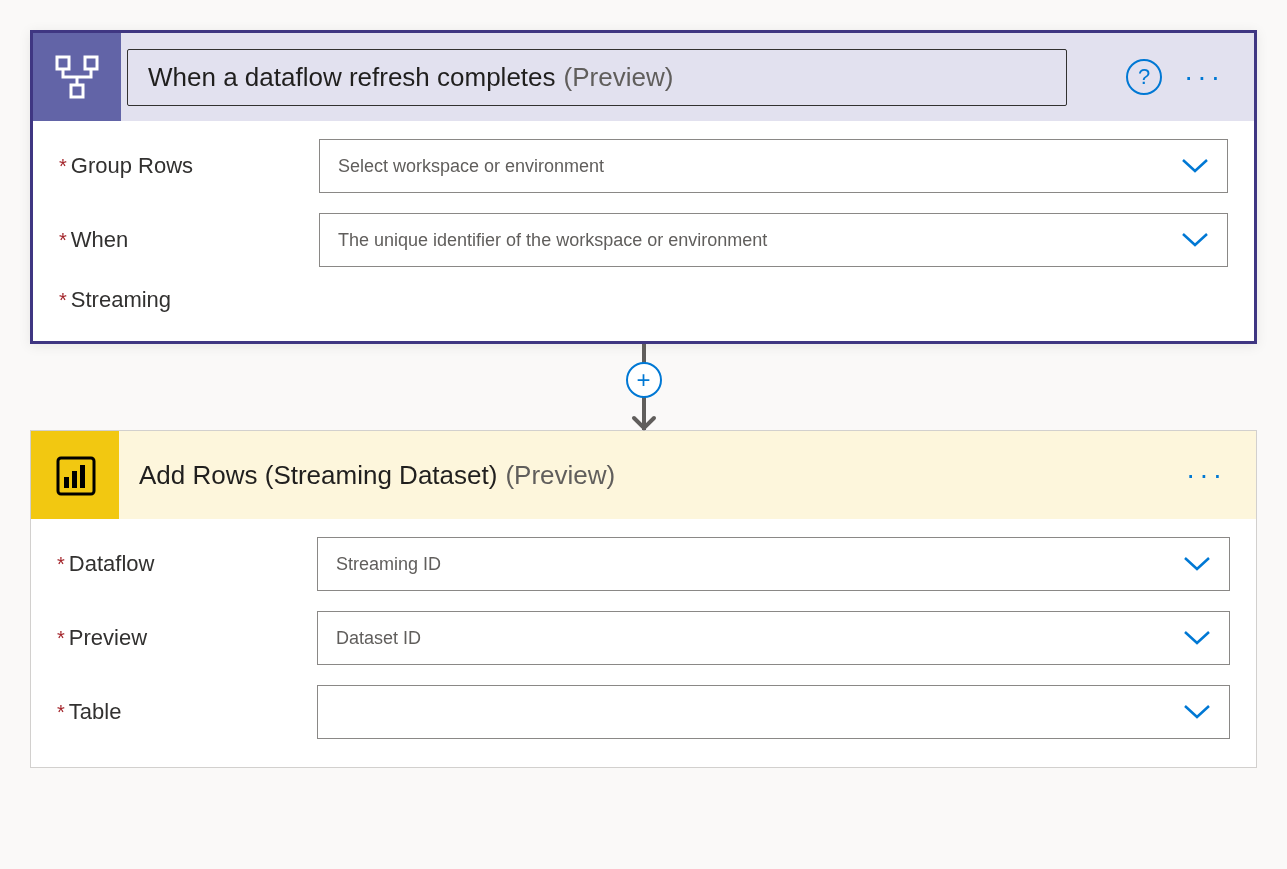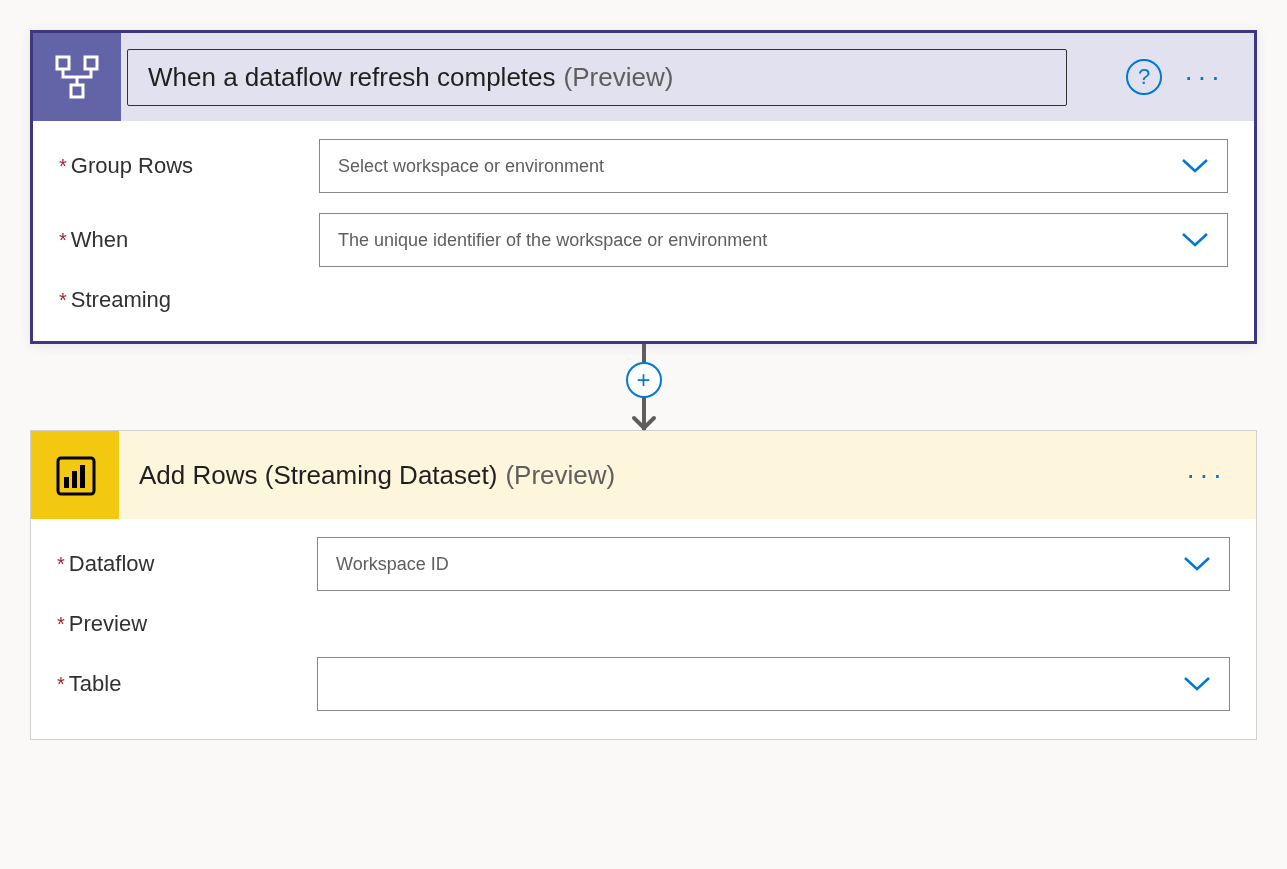--- a/index.html
+++ b/index.html
@@ -273,31 +273,37 @@
       </div>
     </div>
 
     <div class="card-body">
       <div class="field-row">
         <div class="field-label">
           <span class="req-star">*</span>
           <span>Dataflow</span>
         </div>
         <div class="select-box">
-          <span>Workspace ID</span>
+          <span>Streaming ID</span>
           <svg class="chevron" width="28" height="16" viewBox="0 0 28 16">
               <path d="M2 2 L14 13 L26 2" stroke="#0078d4" stroke-width="2.5" fill="none"></path>
             </svg>
         </div>
       </div>
 
       <div class="field-row">
         <div class="field-label">
           <span class="req-star">*</span>
           <span>Preview</span>
+        </div>
+        <div class="select-box">
+          <span>Dataset ID</span>
+          <svg class="chevron" width="28" height="16" viewBox="0 0 28 16">
+              <path d="M2 2 L14 13 L26 2" stroke="#0078d4" stroke-width="2.5" fill="none"></path>
+            </svg>
         </div>
       </div>
 
       <div class="field-row">
         <div class="field-label">
           <span class="req-star">*</span>
           <span>Table</span>
         </div>
         <div class="select-box">
           <span></span>

